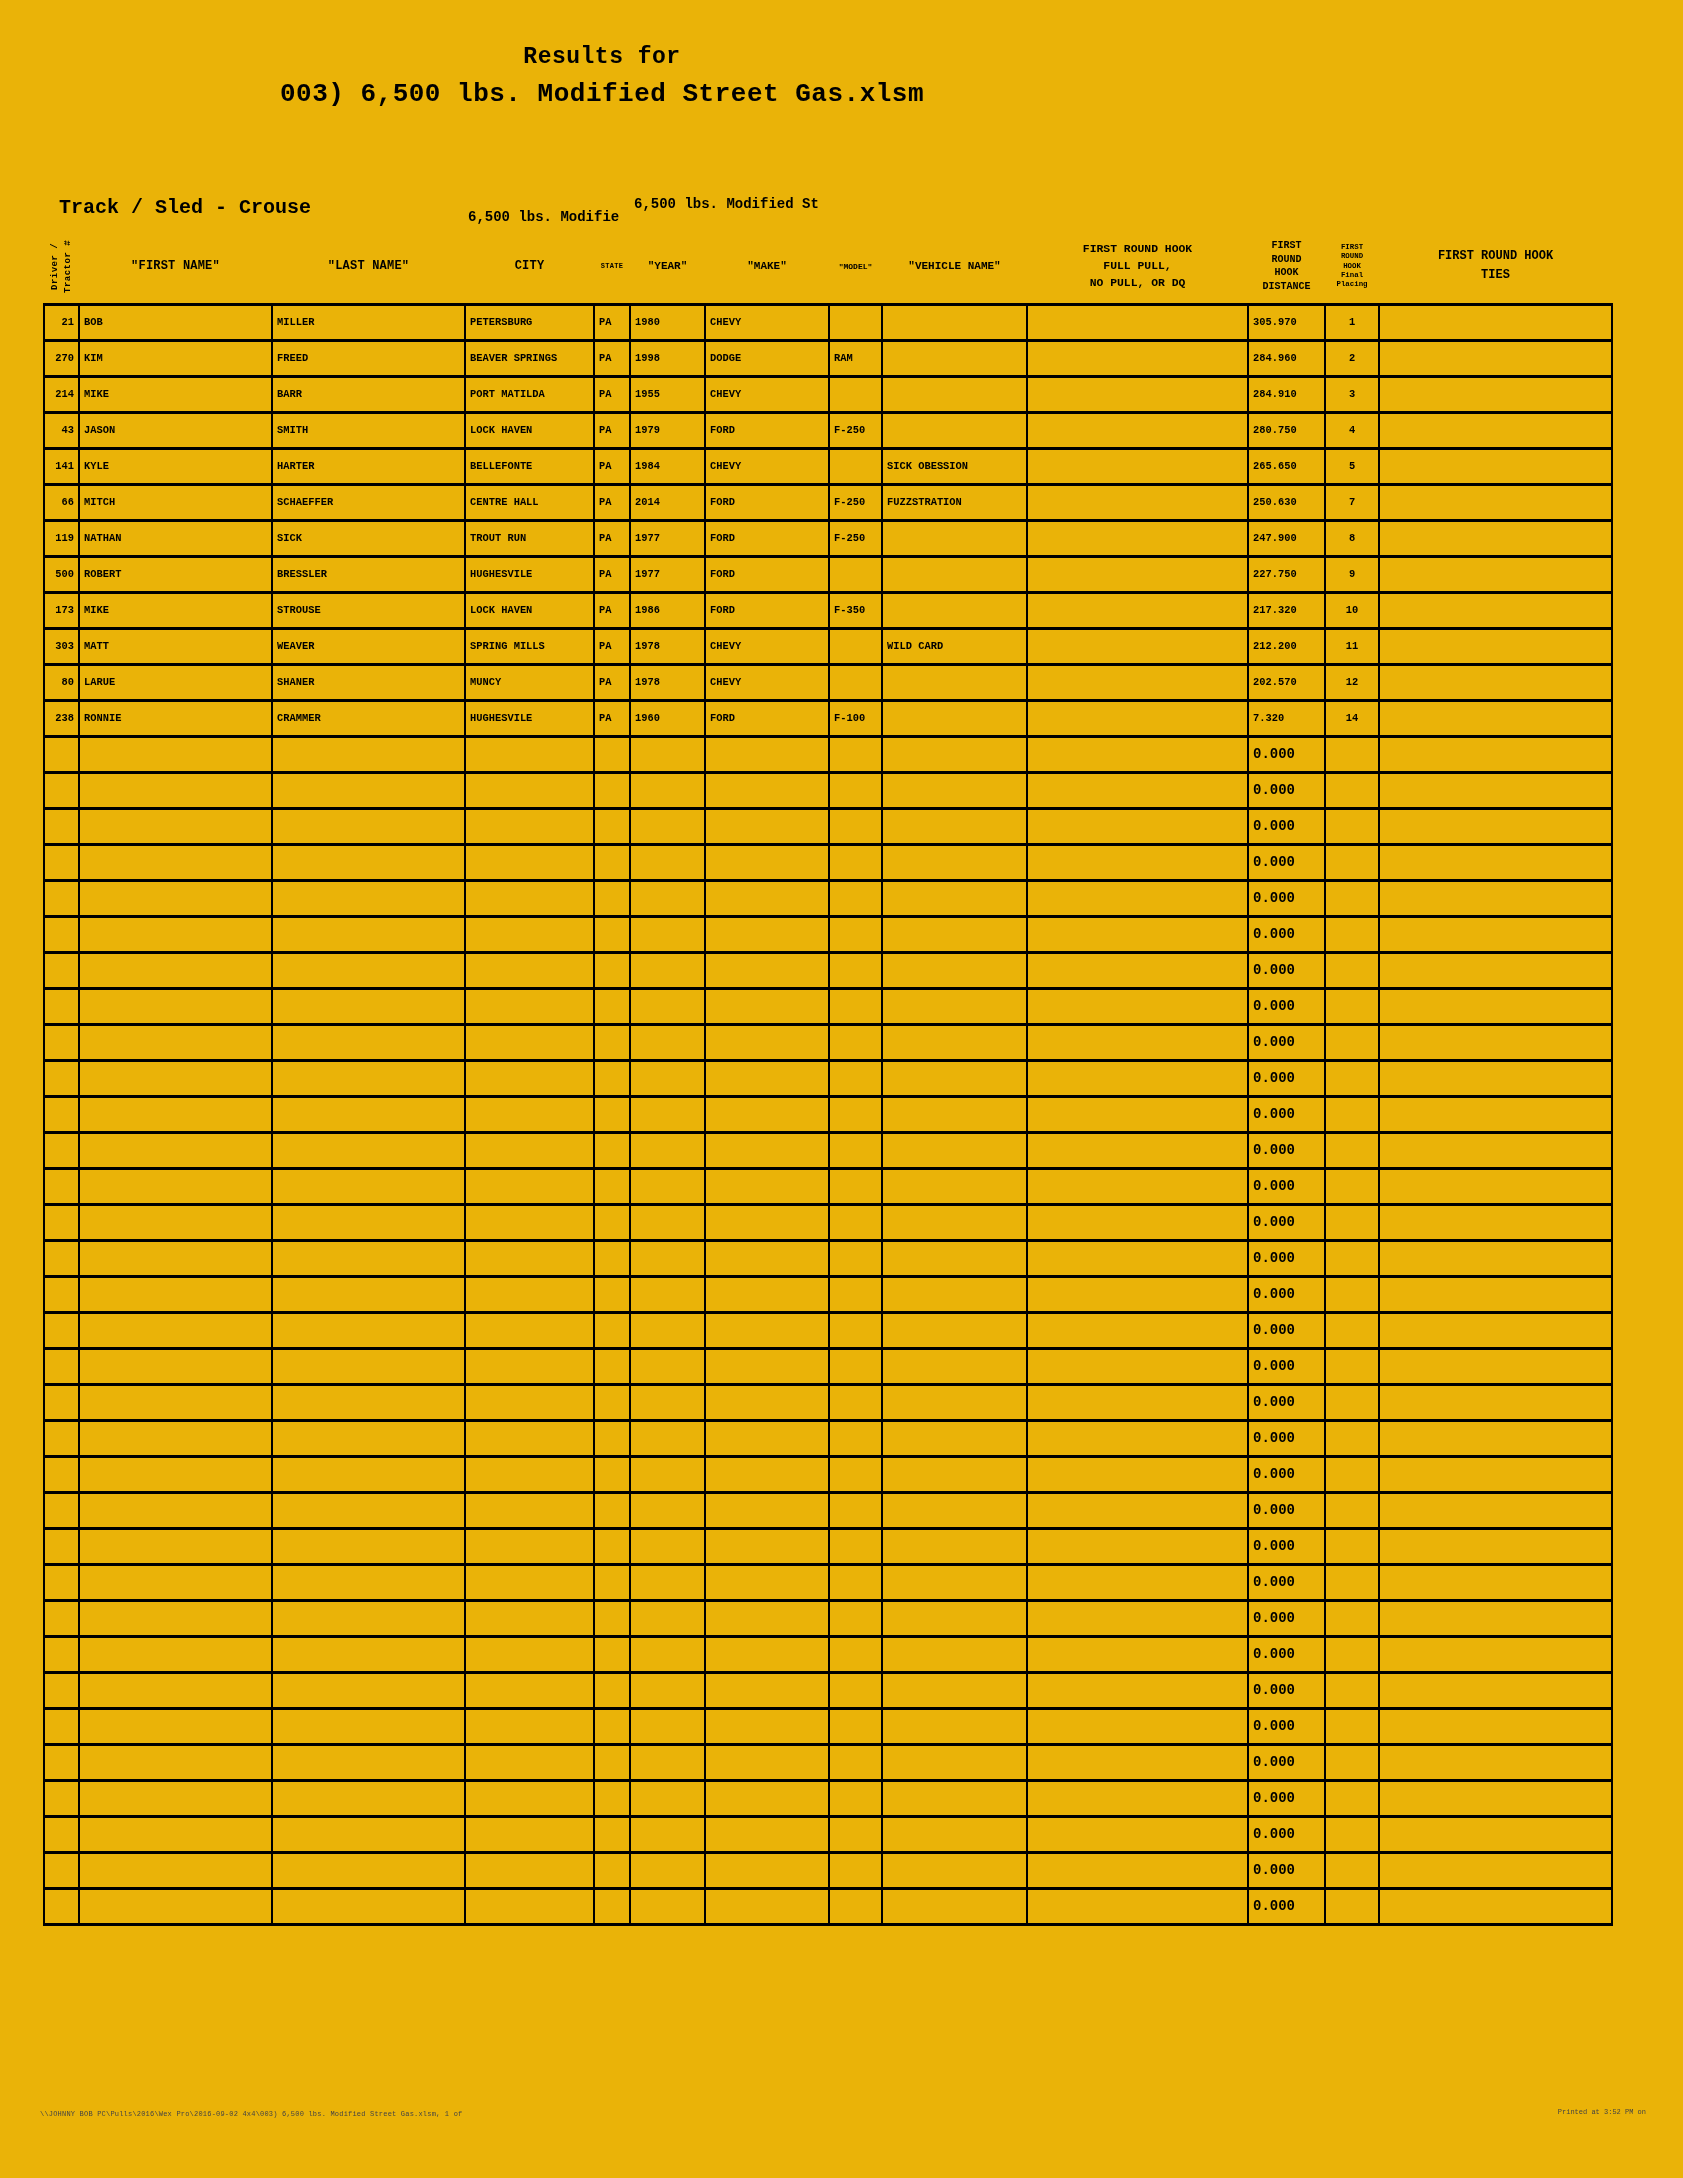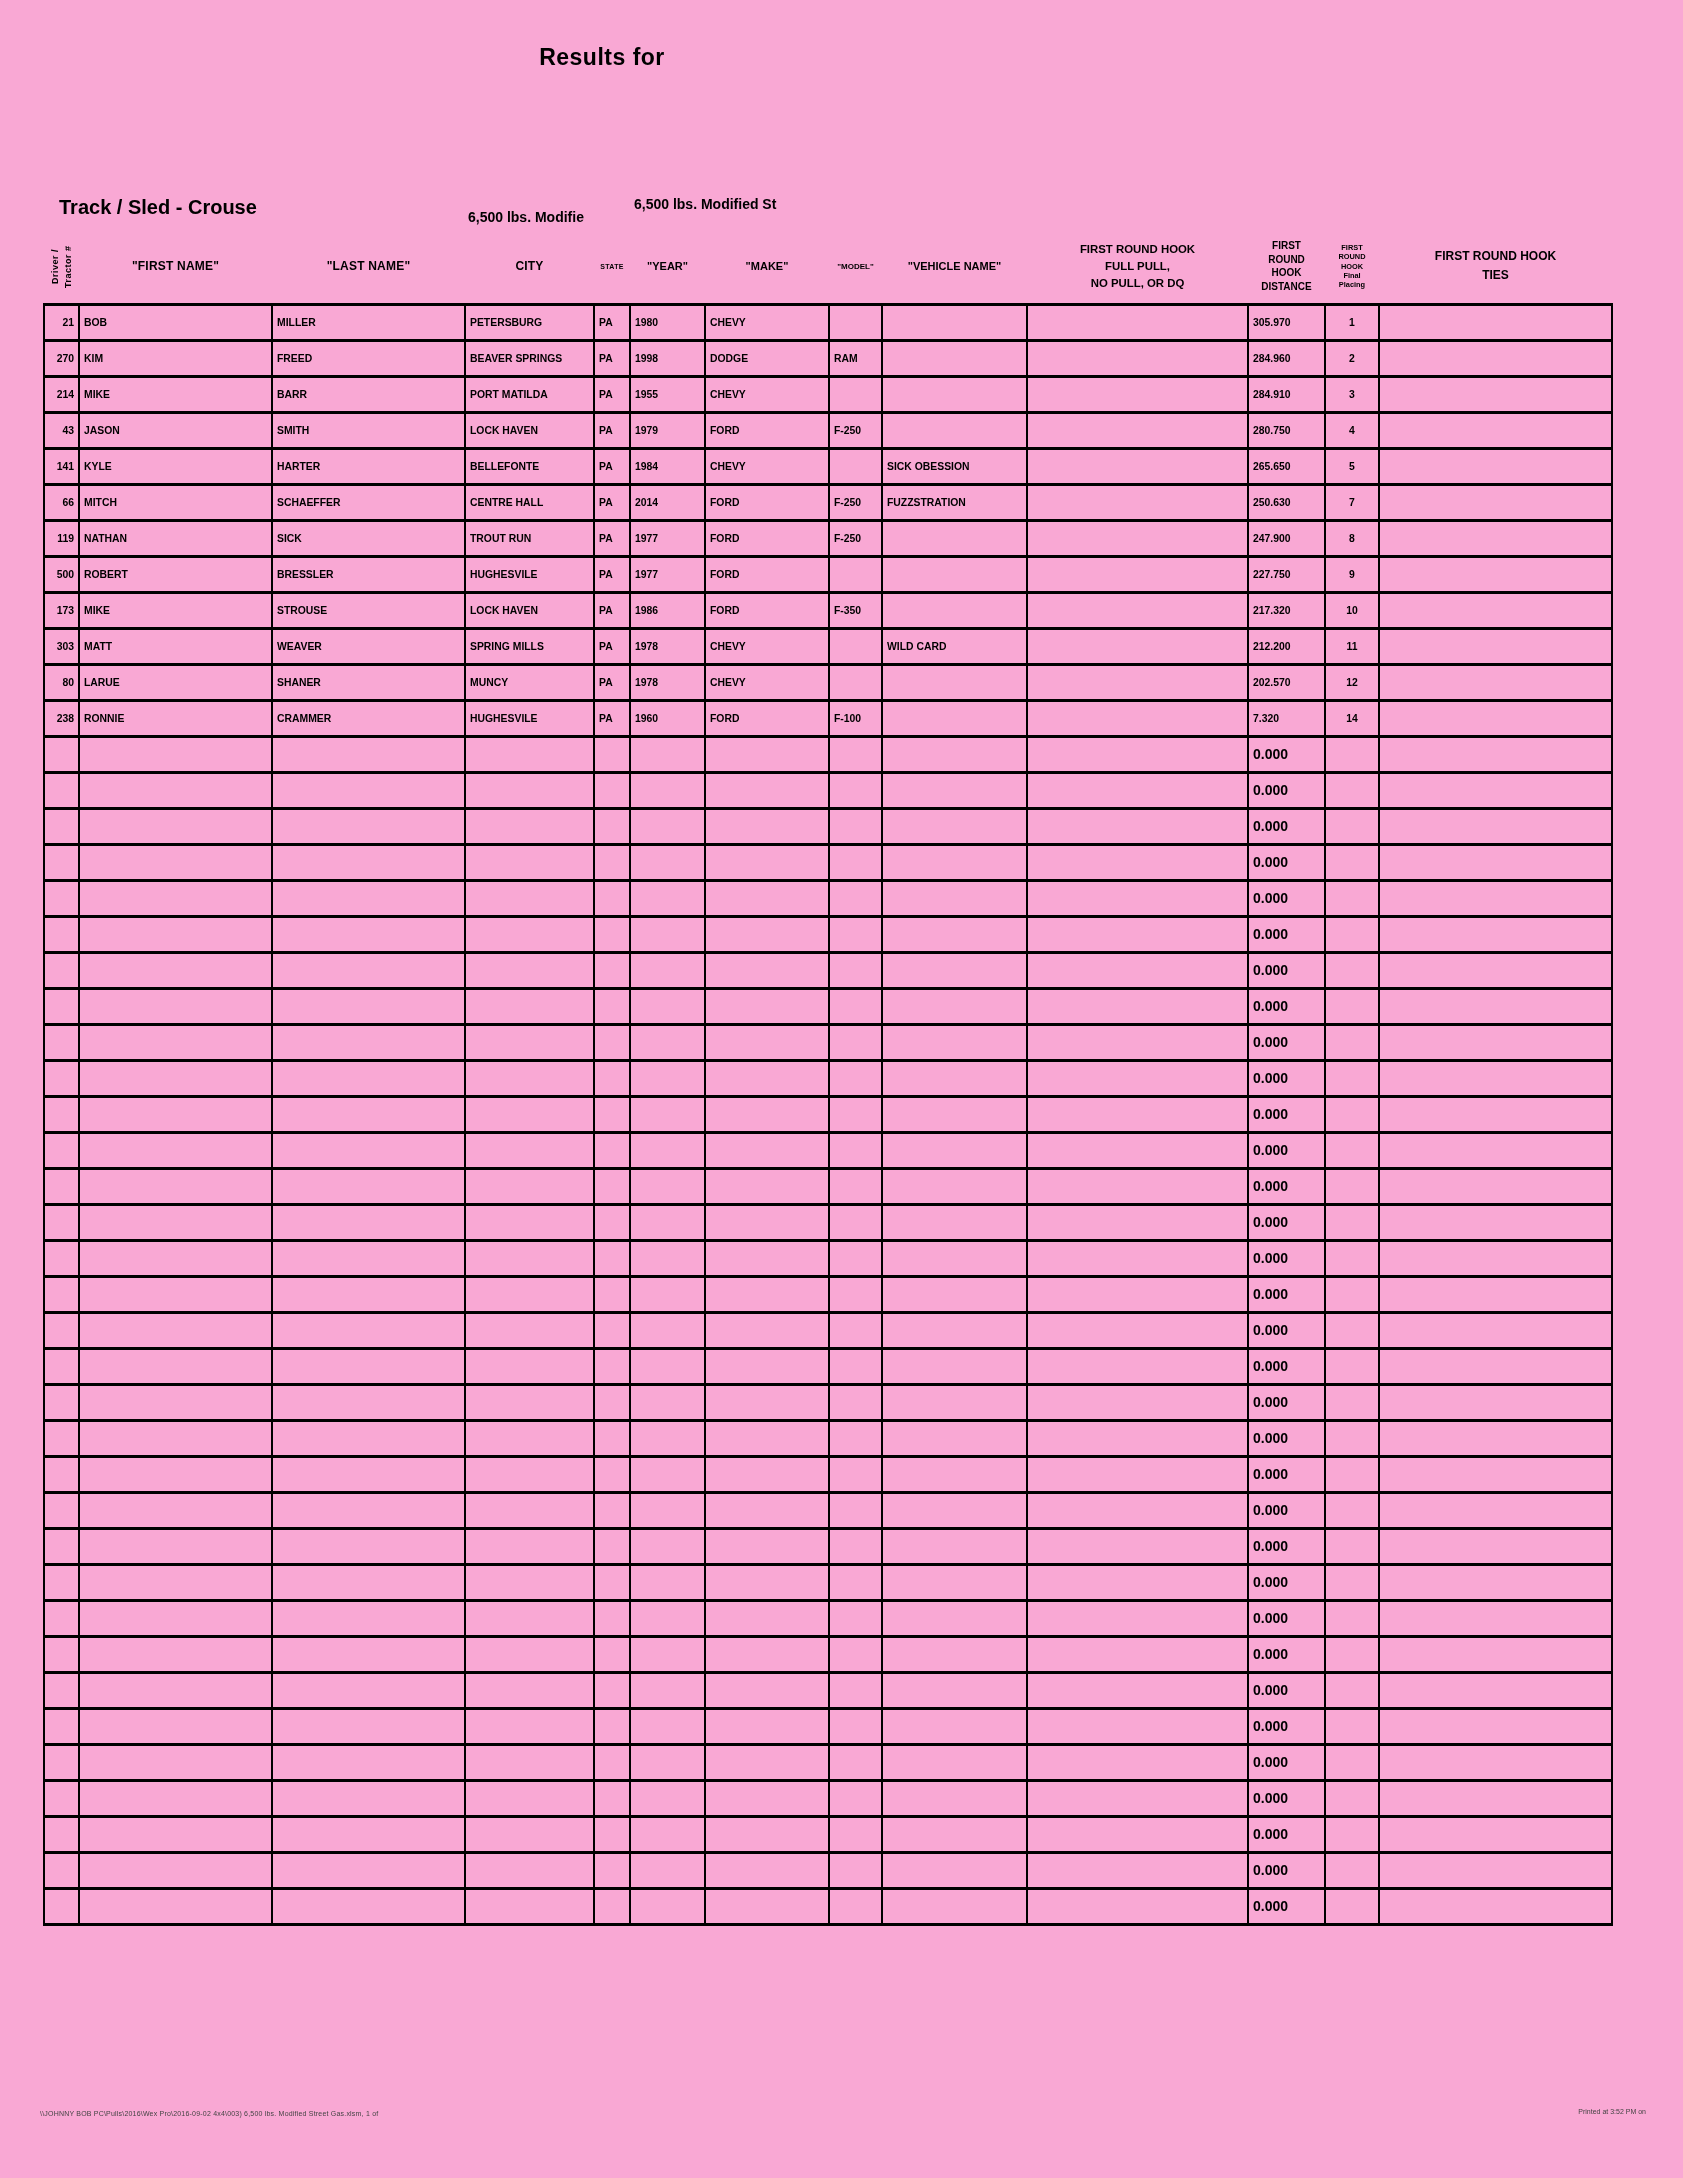--- a/index.html
+++ b/index.html
@@ -1,17 +1,17 @@
 <!DOCTYPE html>
 <html><head>
 <meta charset="utf-8">
 <style>
   html,body{margin:0;padding:0;background:#fff;}
-  .page{position:relative;width:1683px;height:2178px;background:#f9a8d4;
-        font-family:Liberation Sans, sans-serif;color:#000;overflow:hidden;}
+  .page{position:relative;width:1683px;height:2178px;background:#eab308;
+        font-family:Liberation Mono, monospace;color:#000;overflow:hidden;}
 
   .title-line1{position:absolute;left:0;top:44px;width:1204px;text-align:center;
                font-size:23px;font-weight:bold;letter-spacing:0.5px;}
   .title-line2{position:absolute;left:0;top:79px;width:1204px;text-align:center;
                font-size:26px;font-weight:bold;letter-spacing:0.5px;}
 
   .track-label{position:absolute;left:59px;top:196px;font-size:20px;font-weight:bold;white-space:nowrap;}
   .class-left{position:absolute;left:468px;top:196px;width:162px;overflow:hidden;
               font-size:14px;font-weight:bold;white-space:nowrap;margin-top:13px;}
   .class-right{position:absolute;left:634px;top:196px;font-size:14px;font-weight:bold;white-space:nowrap;}
@@ -47,20 +47,21 @@
                letter-spacing:0.2px;white-space:nowrap;}
   .footer-right{position:absolute;left:1366px;top:2108px;width:280px;text-align:right;
                 font-size:7px;color:#444;white-space:nowrap;}
 </style>
 </head>
 <body>
 
 <div class="page">
 
   <div class="title-line1">Results for</div>
+  <div class="title-line2">003) 6,500 lbs. Modified Street Gas.xlsm</div>
 
   <div class="track-label">Track / Sled - Crouse</div>
   <div class="class-left">6,500 lbs. Modifie</div>
   <div class="class-right">6,500 lbs. Modified St</div>
 
   <table class="results">
     <colgroup>
       <col style="width:35px">
         <col style="width:193px">
         <col style="width:193px">

